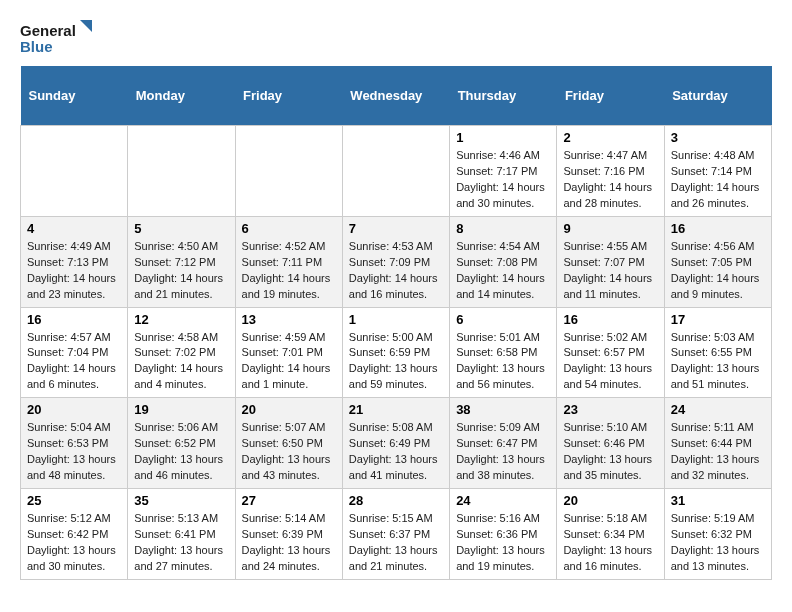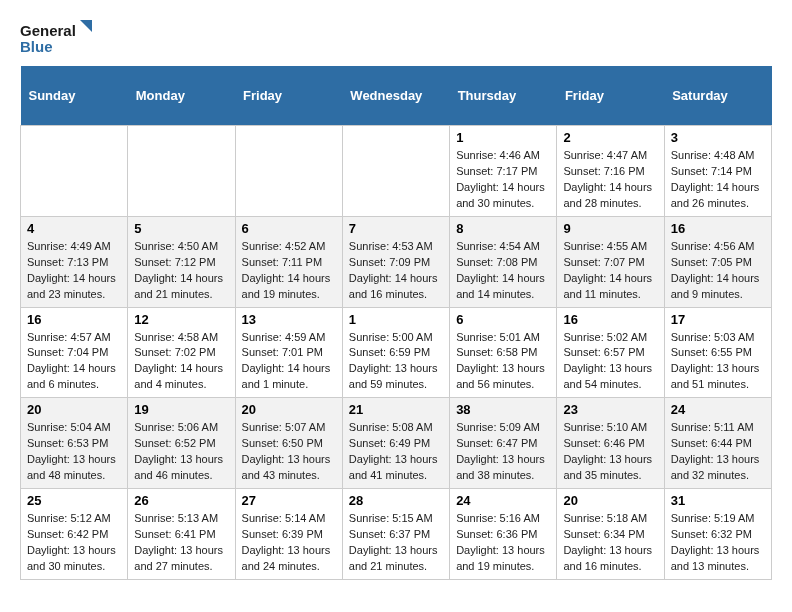--- a/index.html
+++ b/index.html
@@ -219,21 +219,21 @@
           <span class="day-num">24</span>
           <div class="day-info">Sunrise: 5:11 AM<br>Sunset: 6:44 PM<br>Daylight: 13 hours<br>and 32 minutes.</div>
         </td>
       </tr>
       <tr>
         <td>
           <span class="day-num">25</span>
           <div class="day-info">Sunrise: 5:12 AM<br>Sunset: 6:42 PM<br>Daylight: 13 hours<br>and 30 minutes.</div>
         </td>
         <td>
-          <span class="day-num">26</span>
+          <span class="day-num">35</span>
           <div class="day-info">Sunrise: 5:13 AM<br>Sunset: 6:41 PM<br>Daylight: 13 hours<br>and 27 minutes.</div>
         </td>
         <td>
           <span class="day-num">27</span>
           <div class="day-info">Sunrise: 5:14 AM<br>Sunset: 6:39 PM<br>Daylight: 13 hours<br>and 24 minutes.</div>
         </td>
         <td>
           <span class="day-num">28</span>
           <div class="day-info">Sunrise: 5:15 AM<br>Sunset: 6:37 PM<br>Daylight: 13 hours<br>and 21 minutes.</div>
         </td>

